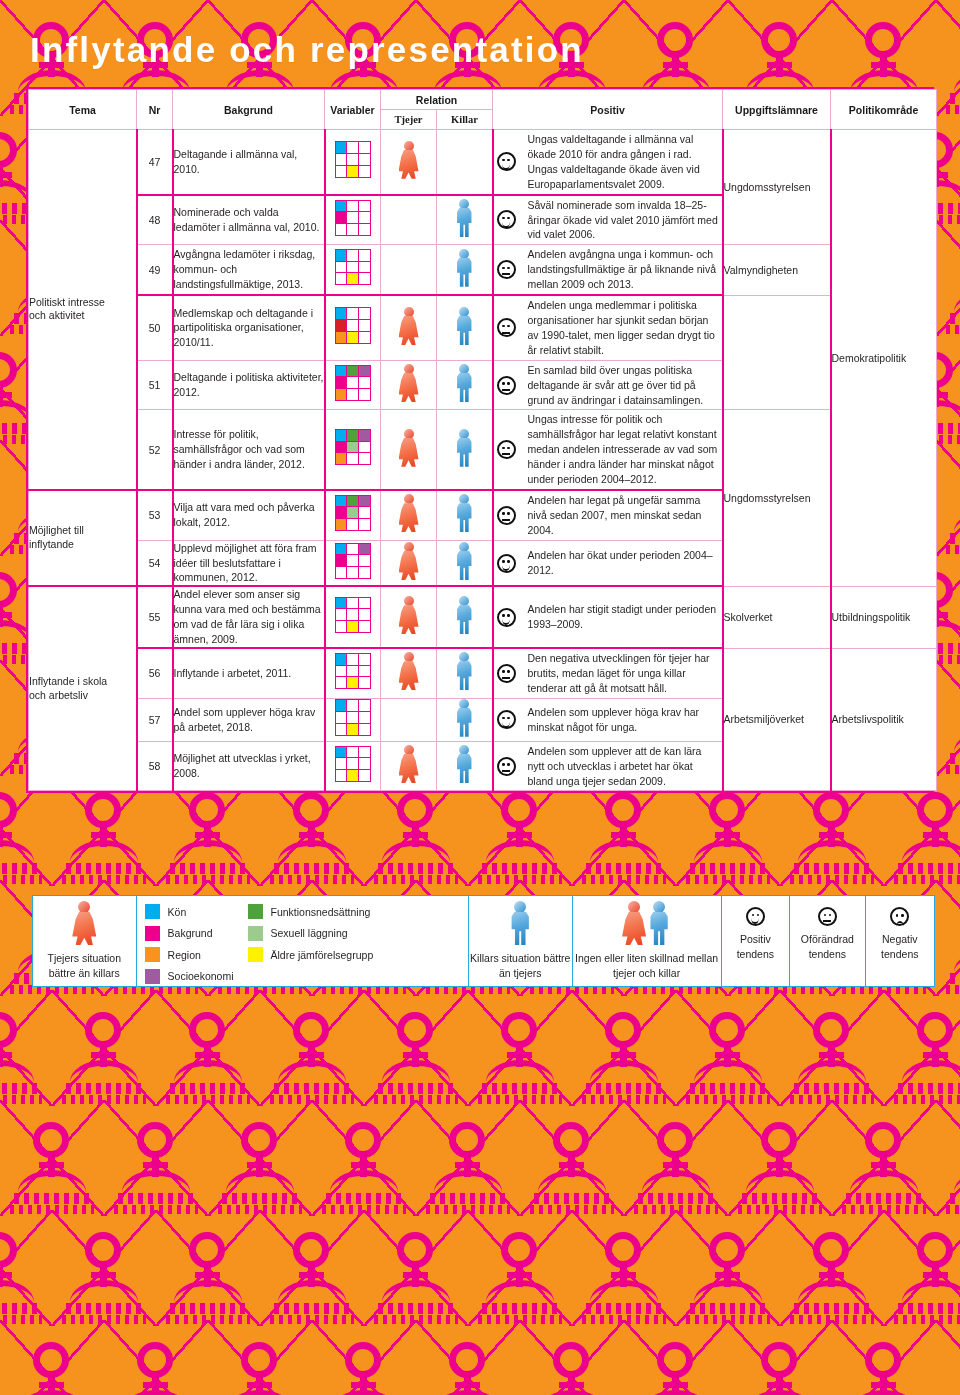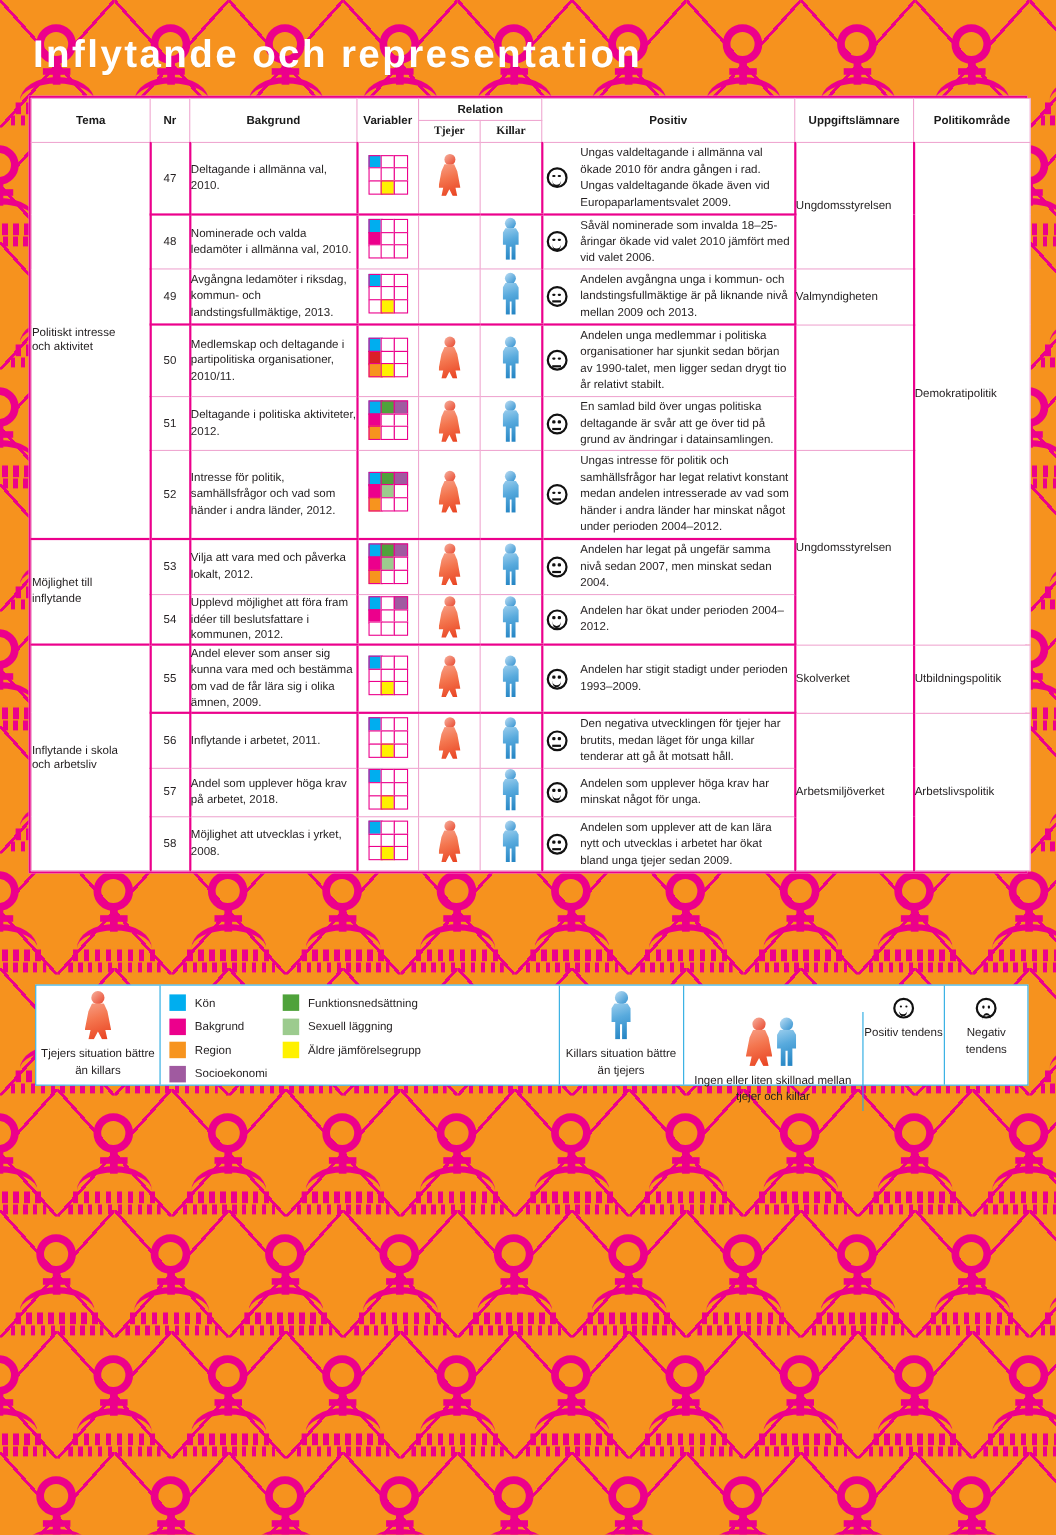--- a/index.html
+++ b/index.html
@@ -179,21 +179,21 @@
     box-sizing:border-box;
   }
   #legend .seg{border-right:1.6px solid #27AAE1;box-sizing:border-box;height:100%;}
   #legend .seg:last-child{border-right:none;}
   .seg-colors{width:378px;display:flex;padding:8px 0 0 8px;}
   .lg-col{display:flex;flex-direction:column;gap:6.5px;}
   .lg-col.second{margin-left:14px;}
   .lg-item{display:flex;align-items:center;font-size:10.5px;color:#231f20;}
   .lg-sw{width:15px;height:15px;margin-right:8px;display:inline-block;}
   .seg-fig{width:118px;display:flex;flex-direction:column;align-items:center;justify-content:flex-start;padding-top:7px;}
-  .seg-fig.wide{width:170px;margin-top:24px;}
+  .seg-fig.wide{width:170px;}
   .seg-sm{width:78px;display:flex;flex-direction:column;align-items:center;justify-content:flex-start;padding-top:11px;}
   .seg-sm.wide{width:86px;}
   .seg-cap{font-size:10.5px;color:#231f20;text-align:center;line-height:1.4;margin-top:6px;}
   .seg-figs{height:42px;display:flex;align-items:flex-end;gap:1px;}
   .seg-figs .fig{width:24px;height:44px;}
   .seg-figs .fig .head{left:6px;width:12px;height:12px;}
   .seg-figs .fig .body{top:11px;width:24px;height:33px;}
 </style>
 </head>
 <body>
@@ -1791,20 +1791,28 @@
     <div class="seg-cap">Ingen eller liten skillnad mellan tjejer och killar</div>
   </div>
   <div class="seg seg-sm">
     <span class="smiley sm-pos">
         <i class="l"></i>
         <i class="r"></i>
         <b></b>
       </span>
     <div class="seg-cap">Positiv tendens</div>
   </div>
+  <div class="seg seg-sm wide">
+    <span class="smiley sm-neu">
+        <i class="l"></i>
+        <i class="r"></i>
+        <b></b>
+      </span>
+    <div class="seg-cap">Oförändrad tendens</div>
+  </div>
   <div class="seg seg-sm">
     <span class="smiley sm-neg">
         <i class="l"></i>
         <i class="r"></i>
         <b></b>
       </span>
     <div class="seg-cap">Negativ tendens</div>
   </div>
 </div>
 

